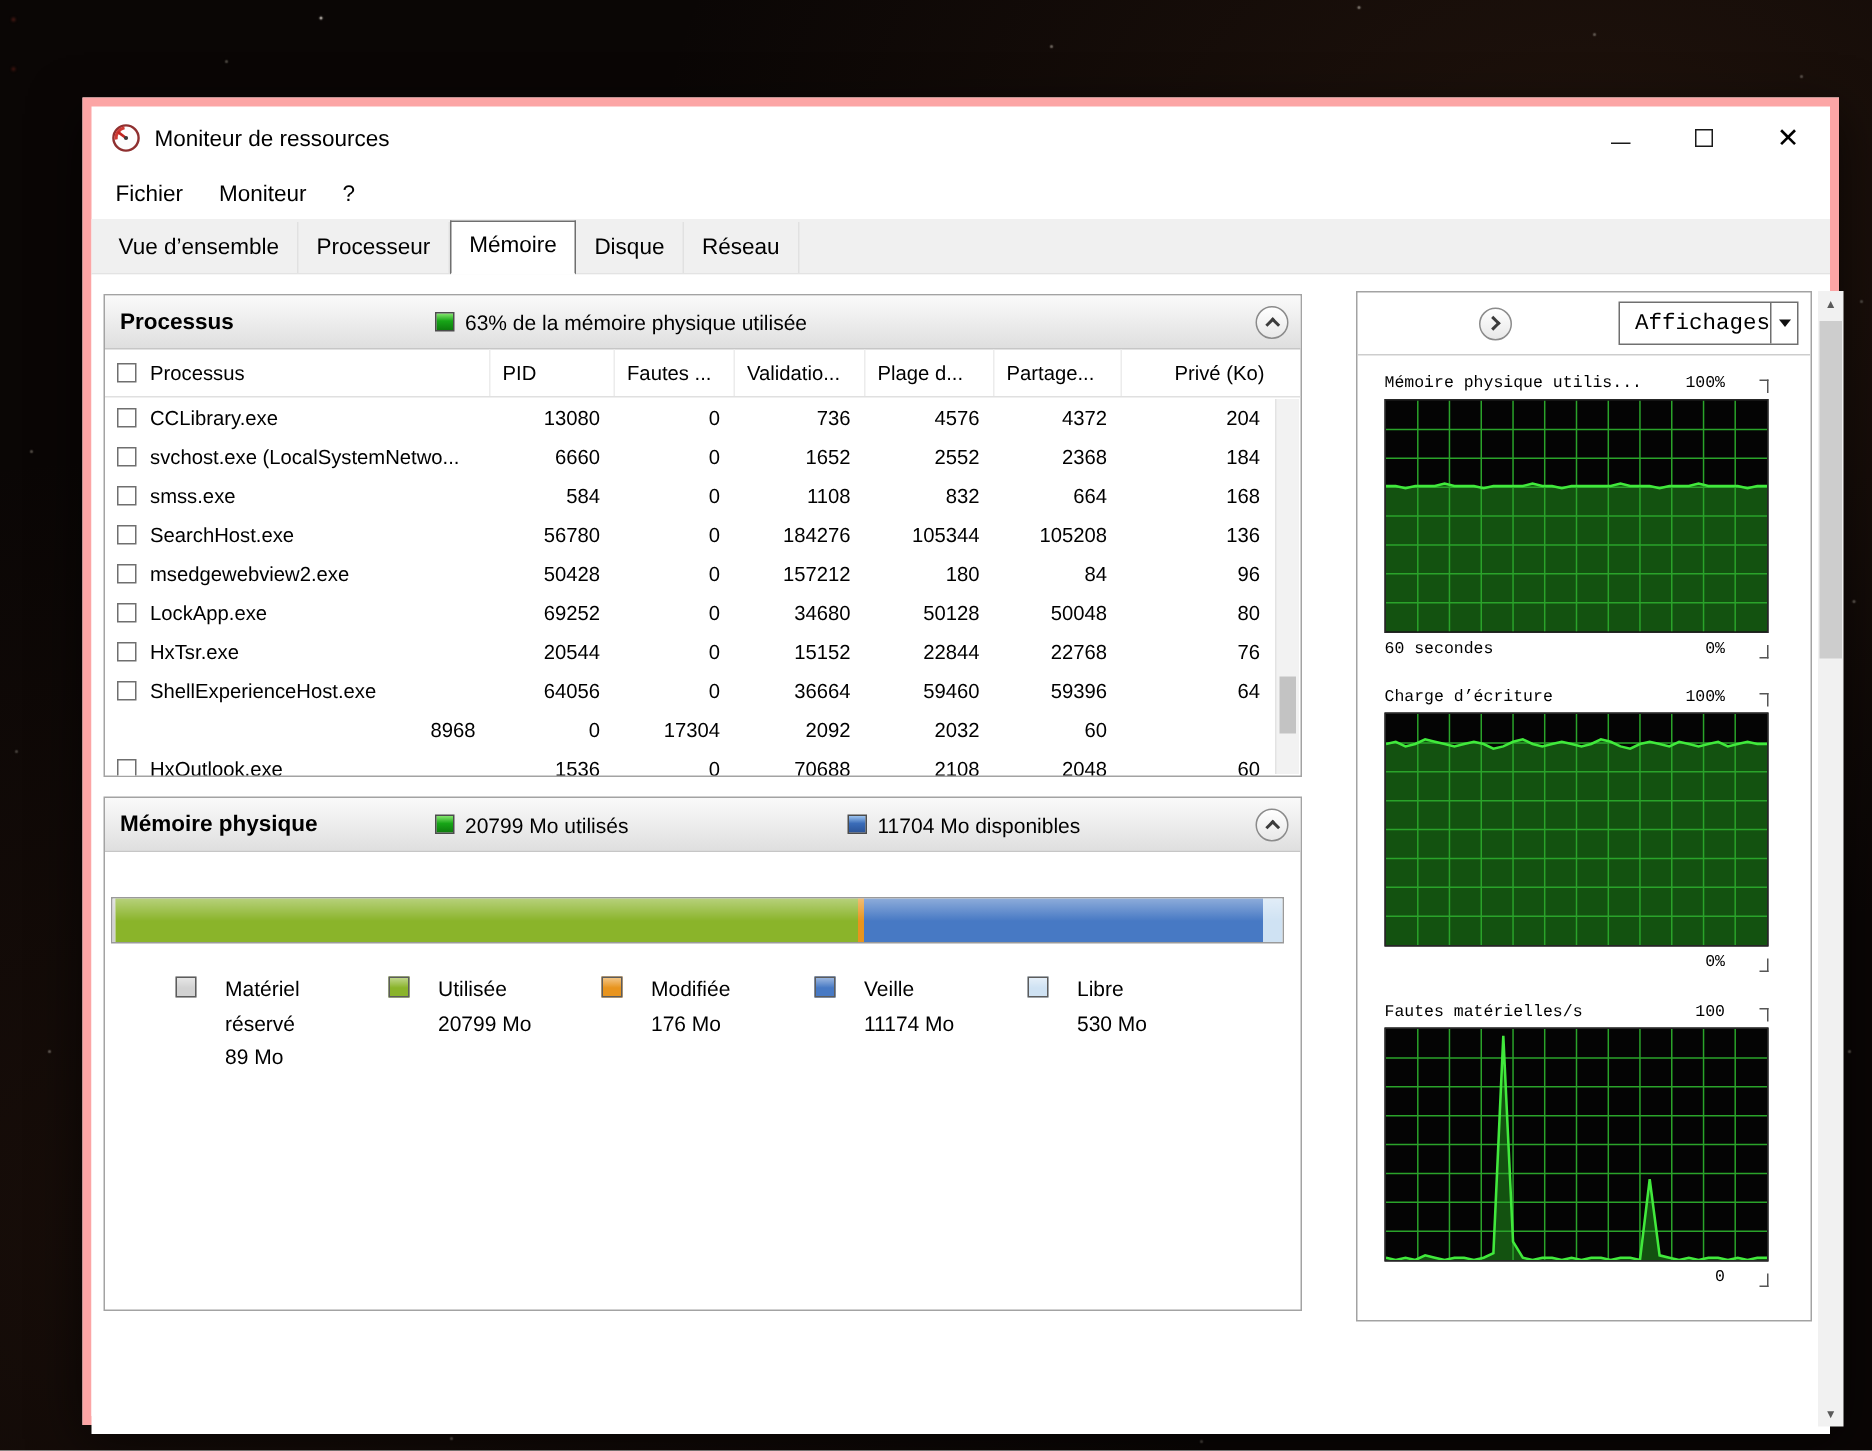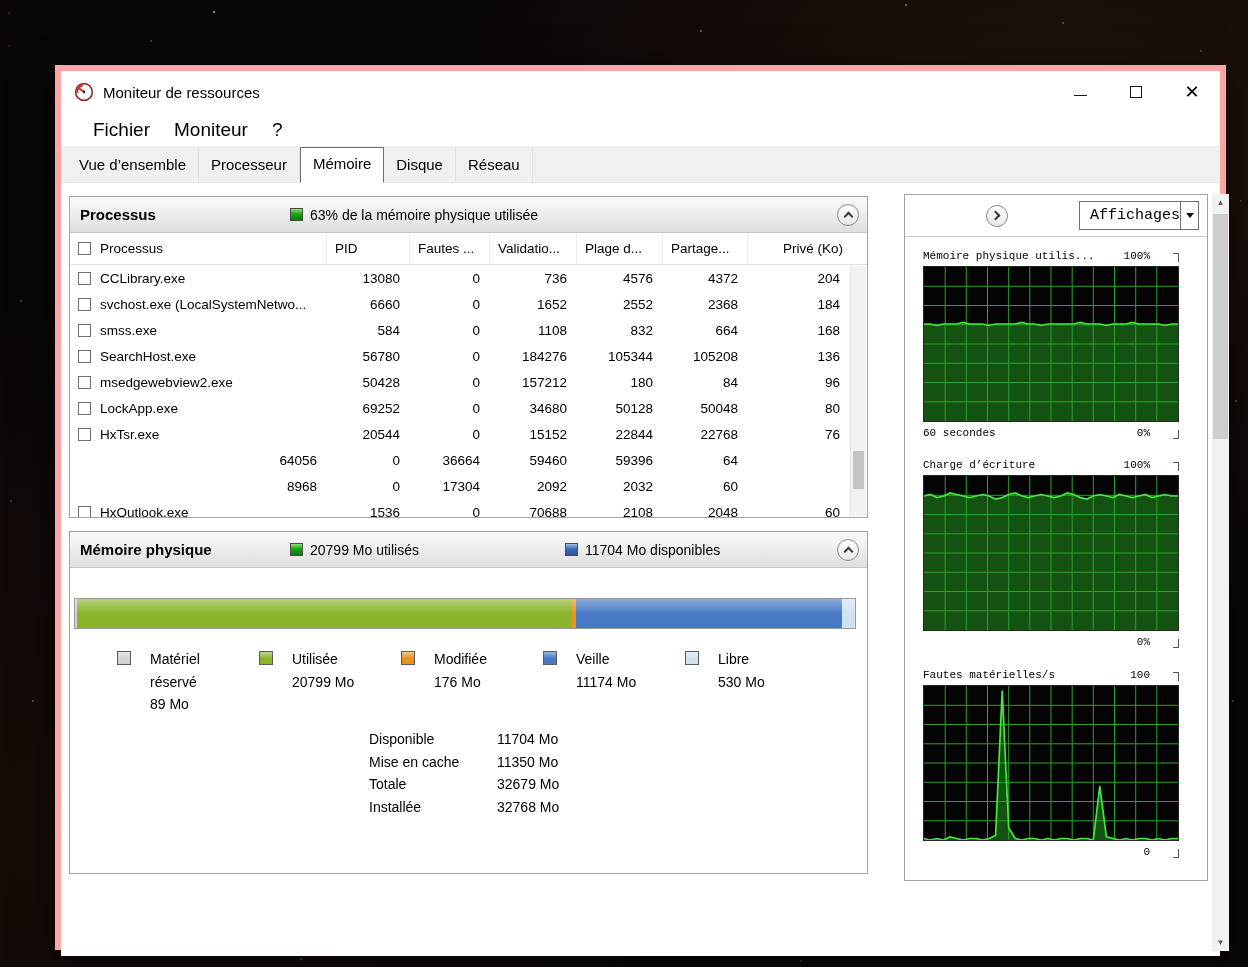--- a/index.html
+++ b/index.html
@@ -31,21 +31,21 @@
 
   .titlebar { height:42px; display:flex; align-items:center; padding-left:13px; position:relative; }
   .app-icon { width:20px; height:20px; margin-right:9px; display:inline-flex; }
   .title { font-size:15px; }
   .win-controls { position:absolute; right:0; top:0; height:42px; display:flex; }
   .wc { width:56px; height:42px; display:flex; align-items:center; justify-content:center; cursor:default; }
   .glyph-min { width:13px; border-top:1.6px solid #1a1a1a; display:inline-block; margin-top:7px; }
   .glyph-max { width:12px; height:12px; border:1.6px solid #1a1a1a; display:inline-block; }
   .wc.close { font-size:18px; }
 
-  .menubar { height:33px; display:flex; align-items:flex-start; padding-left:20px; font-size:19px; }
+  .menubar { height:33px; display:flex; align-items:flex-start; padding-left:4px; font-size:15px; }
   .menu-item { padding:0 12px; height:100%; display:flex; align-items:center; }
 
   .tabbar { height:37px; background:#f0f0f0; border-bottom:1px solid #e3e3e3;
     display:flex; align-items:flex-end; padding-left:6px; font-size:15px; }
   .tab { padding:8px 12px 9px; border-right:1px solid #e1e1e1; }
   .tab.active { background:#fff; border:1px solid #6f6f6f; border-bottom:1px solid #fff;
     margin-bottom:-1px; padding:7px 12px 10px; position:relative; z-index:2; }
 
   .content { position:relative; height:773px; background:#fff; }
 
@@ -278,20 +278,24 @@
                 <span>HxTsr.exe</span>
               </div>
               <div class="td td-num">20544</div>
               <div class="td td-num">0</div>
               <div class="td td-num">15152</div>
               <div class="td td-num">22844</div>
               <div class="td td-num">22768</div>
               <div class="td td-num">76</div>
             </div>
             <div class="tbl-row">
+              <div class="td td-name">
+                <span class="checkbox"></span>
+                <span>ShellExperienceHost.exe</span>
+              </div>
               <div class="td td-num">64056</div>
               <div class="td td-num">0</div>
               <div class="td td-num">36664</div>
               <div class="td td-num">59460</div>
               <div class="td td-num">59396</div>
               <div class="td td-num">64</div>
             </div>
             <div class="tbl-row">
               <div class="td td-num">8968</div>
               <div class="td td-num">0</div>
@@ -369,38 +373,20 @@
                 <div>Veille</div>
                 <div>11174 Mo</div>
               </div>
             </div>
             <div class="legend-item">
               <span class="legend-chip" style="background: linear-gradient(rgba(255, 255, 255, 0.45), rgba(255, 255, 255, 0) 55%), rgb(207, 226, 243);"></span>
               <div class="legend-text">
                 <div>Libre</div>
                 <div>530 Mo</div>
               </div>
-            </div>
-          </div>
-        <div class="mem-stats" id="mem-stats">
-            <div class="stat-row">
-              <div class="stat-label">Disponible</div>
-              <div class="stat-value">11704 Mo</div>
-            </div>
-            <div class="stat-row">
-              <div class="stat-label">Mise en cache</div>
-              <div class="stat-value">11350 Mo</div>
-            </div>
-            <div class="stat-row">
-              <div class="stat-label">Totale</div>
-              <div class="stat-value">32679 Mo</div>
-            </div>
-            <div class="stat-row">
-              <div class="stat-label">Installée</div>
-              <div class="stat-value">32768 Mo</div>
             </div>
           </div>
       </div>
 
       <div class="sidebar">
         <div class="sidebar-header">
           <span class="collapse-btn">
               <span class="chev-right"></span>
             </span>
           <div class="views-dd">

